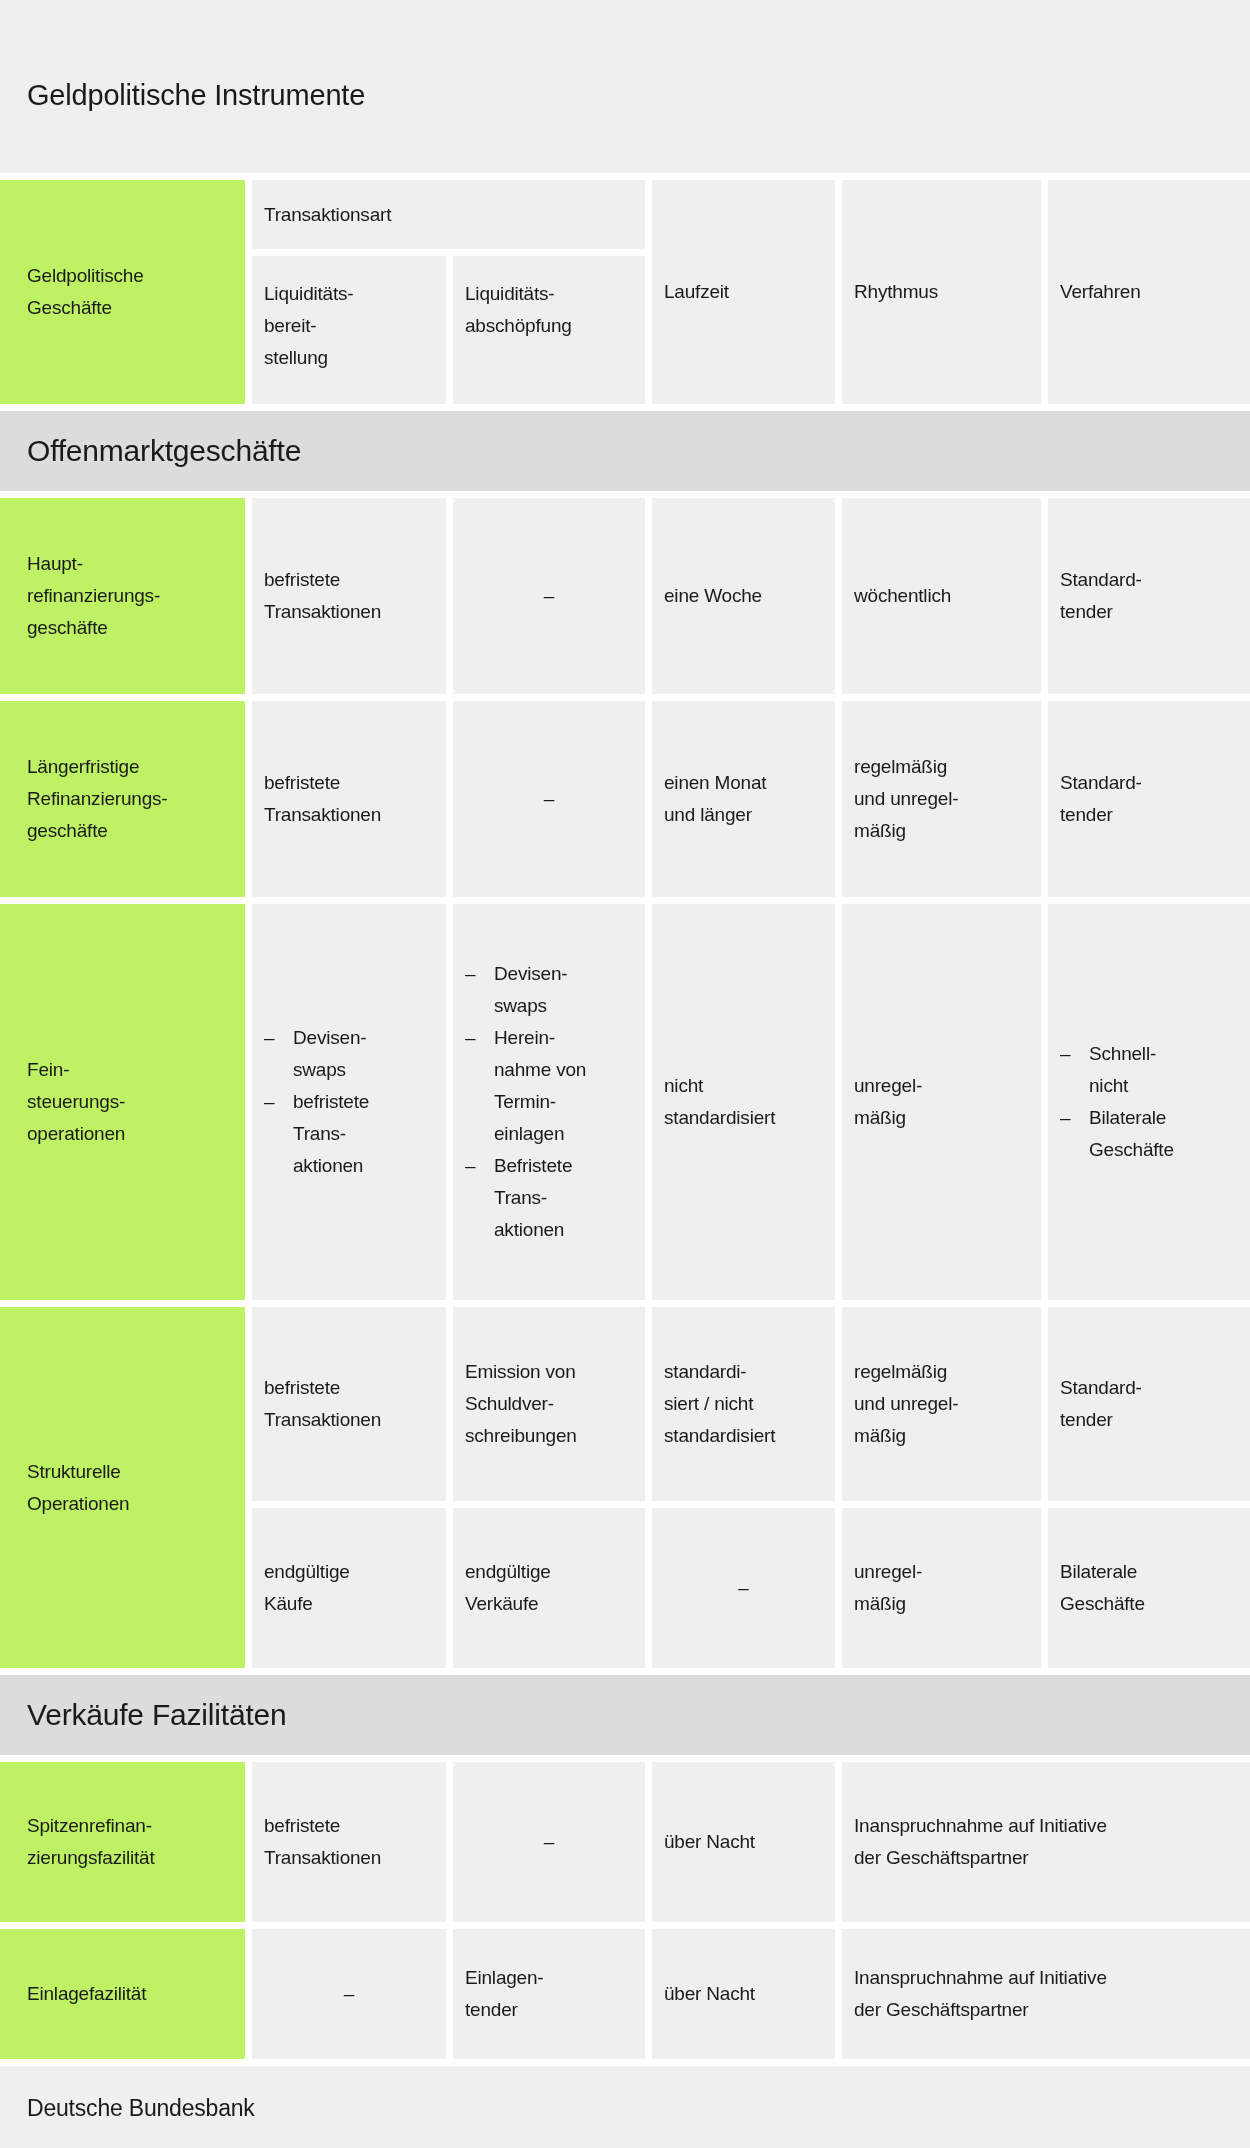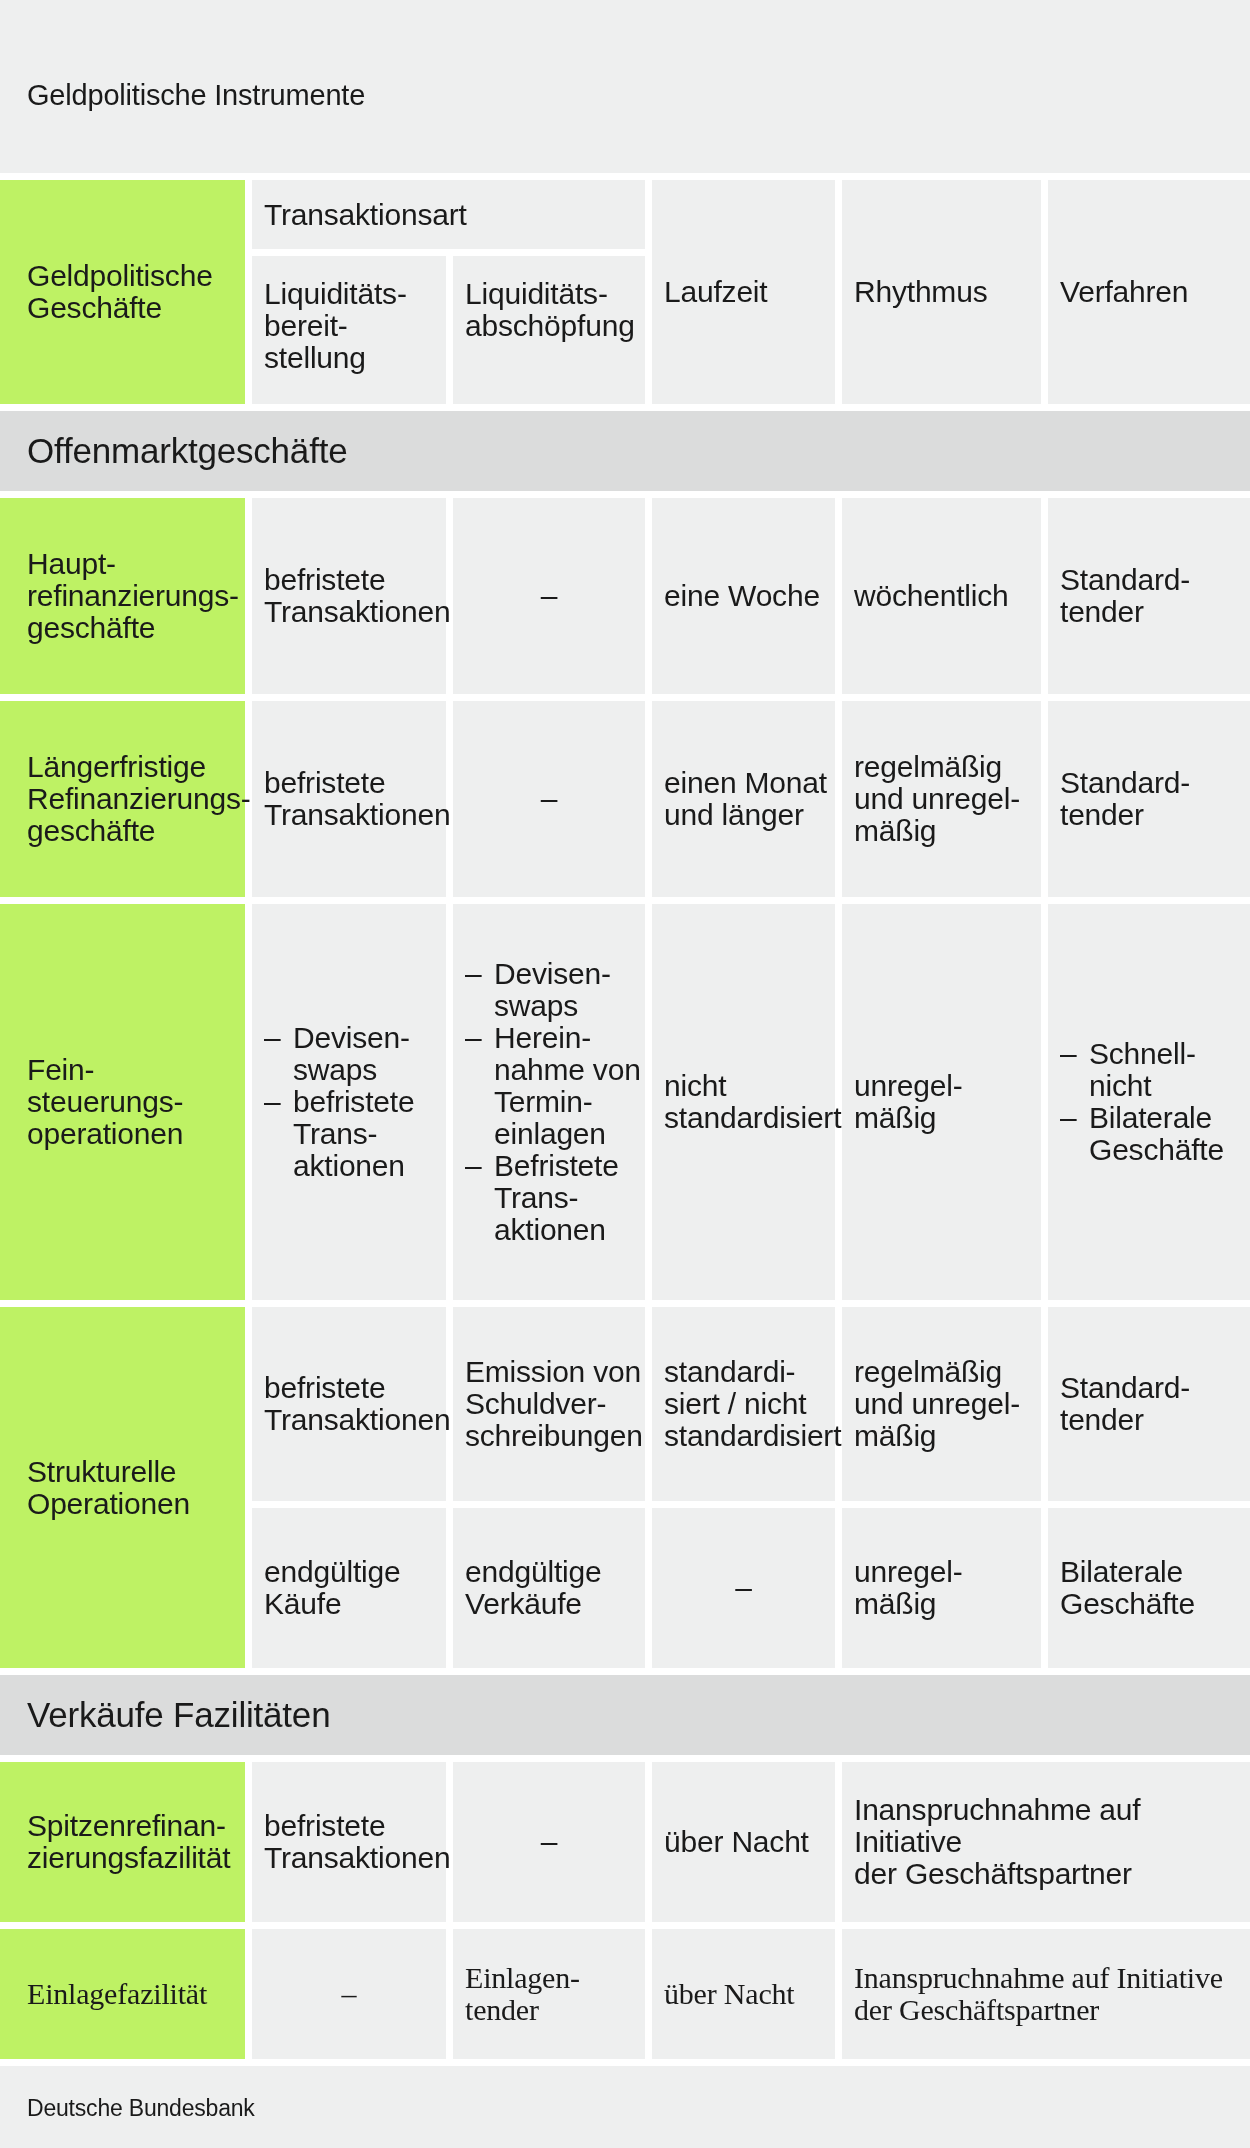--- a/index.html
+++ b/index.html
@@ -29,21 +29,21 @@
     white-space: pre-line;
   }
   .section-band {
     height: 80px;
     background: #dbdcdc;
     margin-bottom: 7px;
     display: flex;
     align-items: center;
     padding-left: 27px;
     box-sizing: border-box;
-    font-size: 35px;
+    font-size: 30px;
   }
   .footer-band {
     height: 84px;
     background: #eeefef;
     display: flex;
     align-items: center;
     padding-left: 27px;
     box-sizing: border-box;
     font-size: 23px;
   }
@@ -55,28 +55,28 @@
     column-gap: 7px;
     row-gap: 7px;
     margin-bottom: 7px;
   }
   .gh  { grid-template-rows: 69px 148px; }
   .r1  { grid-template-rows: 196px; }
   .r2  { grid-template-rows: 196px; }
   .r3  { grid-template-rows: 396px; }
   .r4  { grid-template-rows: 194px 160px; }
   .r5  { grid-template-rows: 160px; }
-  .r6  { grid-template-rows: 130px; font-family: Liberation Serif, serif; }
+  .r6  { grid-template-rows: 130px; }
 
   
   .cell {
     display: flex;
     align-items: center;
     box-sizing: border-box;
-    font-size: 30px;
+    font-size: 19px;
     line-height: 32px;
     white-space: pre-line;
   }
   .light { background: #eeefef; }
   .dark  { background: #bef264; }
   .pl    { padding-left: 12px; padding-right: 6px; }
   .c1pad { padding-left: 27px; padding-right: 10px; }
   .dash  { justify-content: center; padding: 0; }
   .top   { align-items: flex-start; padding-top: 22px; }
 

